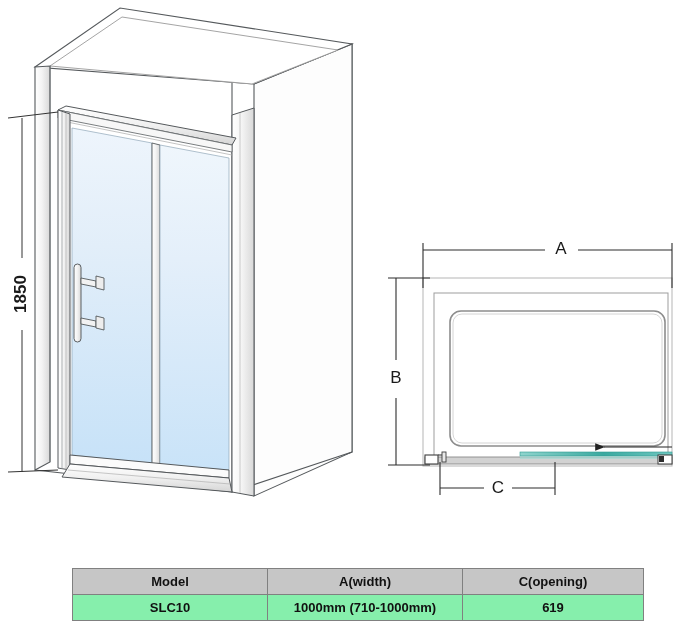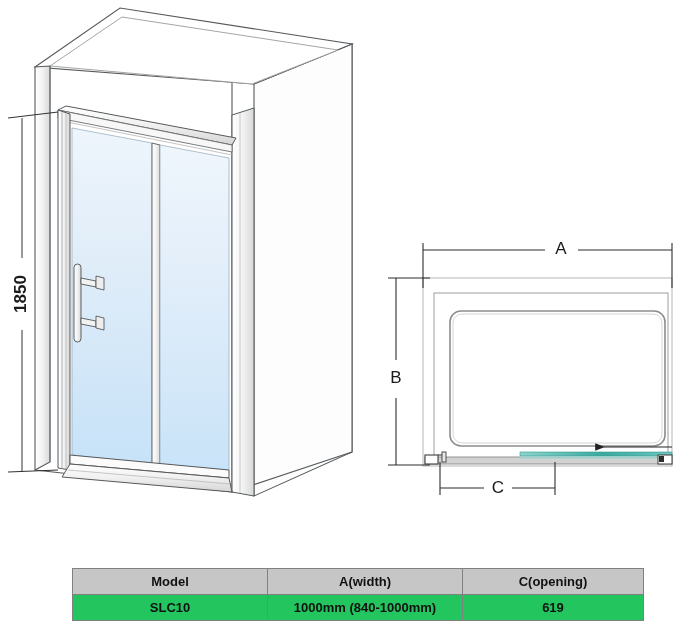--- a/index.html
+++ b/index.html
@@ -46,21 +46,21 @@
     color: #111111;
     height: 25px;
     padding: 0 2px;
     font-family: "Liberation Sans", sans-serif;
     white-space: nowrap;
   }
   table.spec-table th {
     background: #c6c6c6;
   }
   table.spec-table td {
-    background: #22c55e;
+    background: #86efac;
   }
   .col-model { width: 190px; }
   .col-a     { width: 190px; }
   .col-c     { width: 176px; }
   .dim-text {
     font-family: "Liberation Sans", sans-serif;
     fill: #1a1a1a;
   }
 </style>
 </head>
@@ -210,20 +210,20 @@
       <thead>
         <tr>
           <th class="col-model">Model</th>
           <th class="col-a">A(width)</th>
           <th class="col-c">C(opening)</th>
         </tr>
       </thead>
       <tbody>
         <tr>
           <td>SLC10</td>
-          <td>1000mm (840-1000mm)</td>
+          <td>1000mm (710-1000mm)</td>
           <td>619</td>
         </tr>
       </tbody>
     </table>
   </div>
 
 </div>
 
 </body></html>

